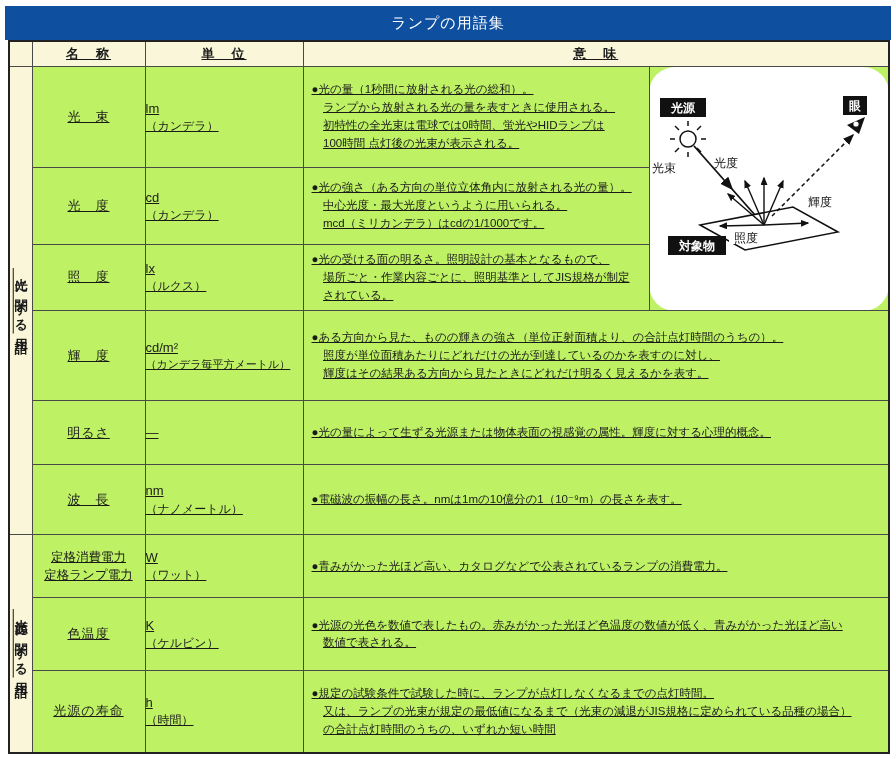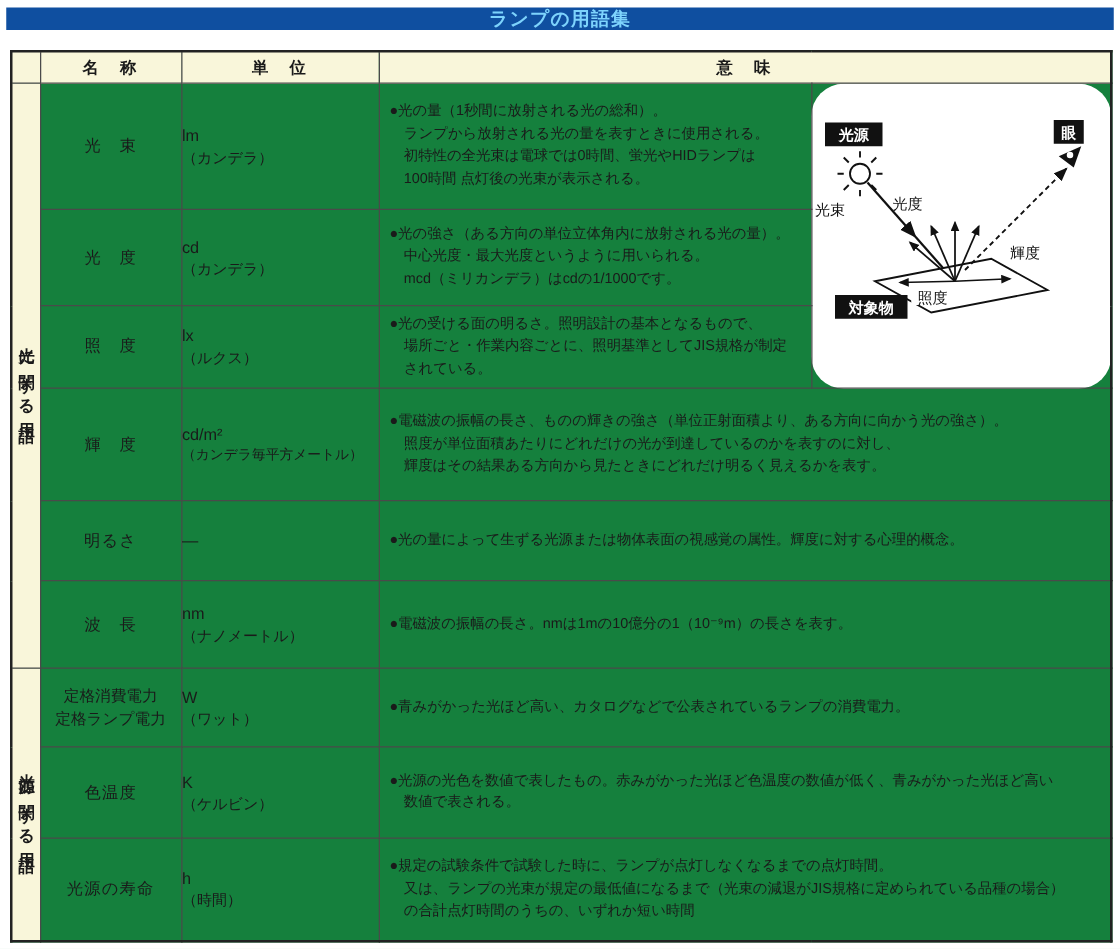--- a/index.html
+++ b/index.html
@@ -5,30 +5,30 @@
   html,body{margin:0;padding:0;background:#ffffff;}
   body{
     width:896px;height:759px;
     font-family:"Liberation Sans","DejaVu Sans",sans-serif;
     color:#1a1a1a;
     -webkit-font-smoothing:antialiased;
   }
   .page{position:relative;width:896px;height:759px;background:#fff;overflow:hidden;}
 
   .title-bar{
-    position:absolute;left:5px;top:6px;width:886px;height:18px;
-    background:#0f4fa0;color:#7dd3fc;
+    position:absolute;left:5px;top:6px;width:886px;height:34px;
+    background:#0f4fa0;color:#ffffff;
     display:flex;align-items:center;justify-content:center;
-    font-size:15px;font-weight:bold;letter-spacing:1px;
+    font-size:15px;font-weight:normal;letter-spacing:1px;
   }
 
   table.glossary{
     position:absolute;left:8px;top:40px;
     border-collapse:collapse;table-layout:fixed;
-    border:2px solid #222;background:#15803d;
+    border:2px solid #222;background:#bef264;text-decoration:underline;
   }
   table.glossary td, table.glossary th{
     border:1px solid #4a4a4a;
     vertical-align:middle;
     padding:0;
   }
   .hdr{
     background:#f9f6da;
     font-size:13px;font-weight:bold;letter-spacing:2px;
     text-align:center;height:24px;
@@ -197,21 +197,21 @@
       </td>
     </tr>
 
     <tr class="r4">
       <td class="name-cell">輝　度</td>
       <td class="unit-cell">
         <div class="unit-symbol">cd/m²</div>
         <div class="unit-reading" style="font-size:11px">（カンデラ毎平方メートル）</div>
       </td>
       <td class="meaning-cell" colspan="2">
-        <div class="meaning-text">●電磁波の振幅の長さ、ものの輝きの強さ（単位正射面積より、ある方向に向かう光の強さ）。
+        <div class="meaning-text">●ある方向から見た、ものの輝きの強さ（単位正射面積より、の合計点灯時間のうちの）。
 照度が単位面積あたりにどれだけの光が到達しているのかを表すのに対し、
 輝度はその結果ある方向から見たときにどれだけ明るく見えるかを表す。</div>
       </td>
     </tr>
 
     <tr class="r5">
       <td class="name-cell">明るさ</td>
       <td class="unit-cell">
         <div class="unit-symbol">―</div>
       </td>

